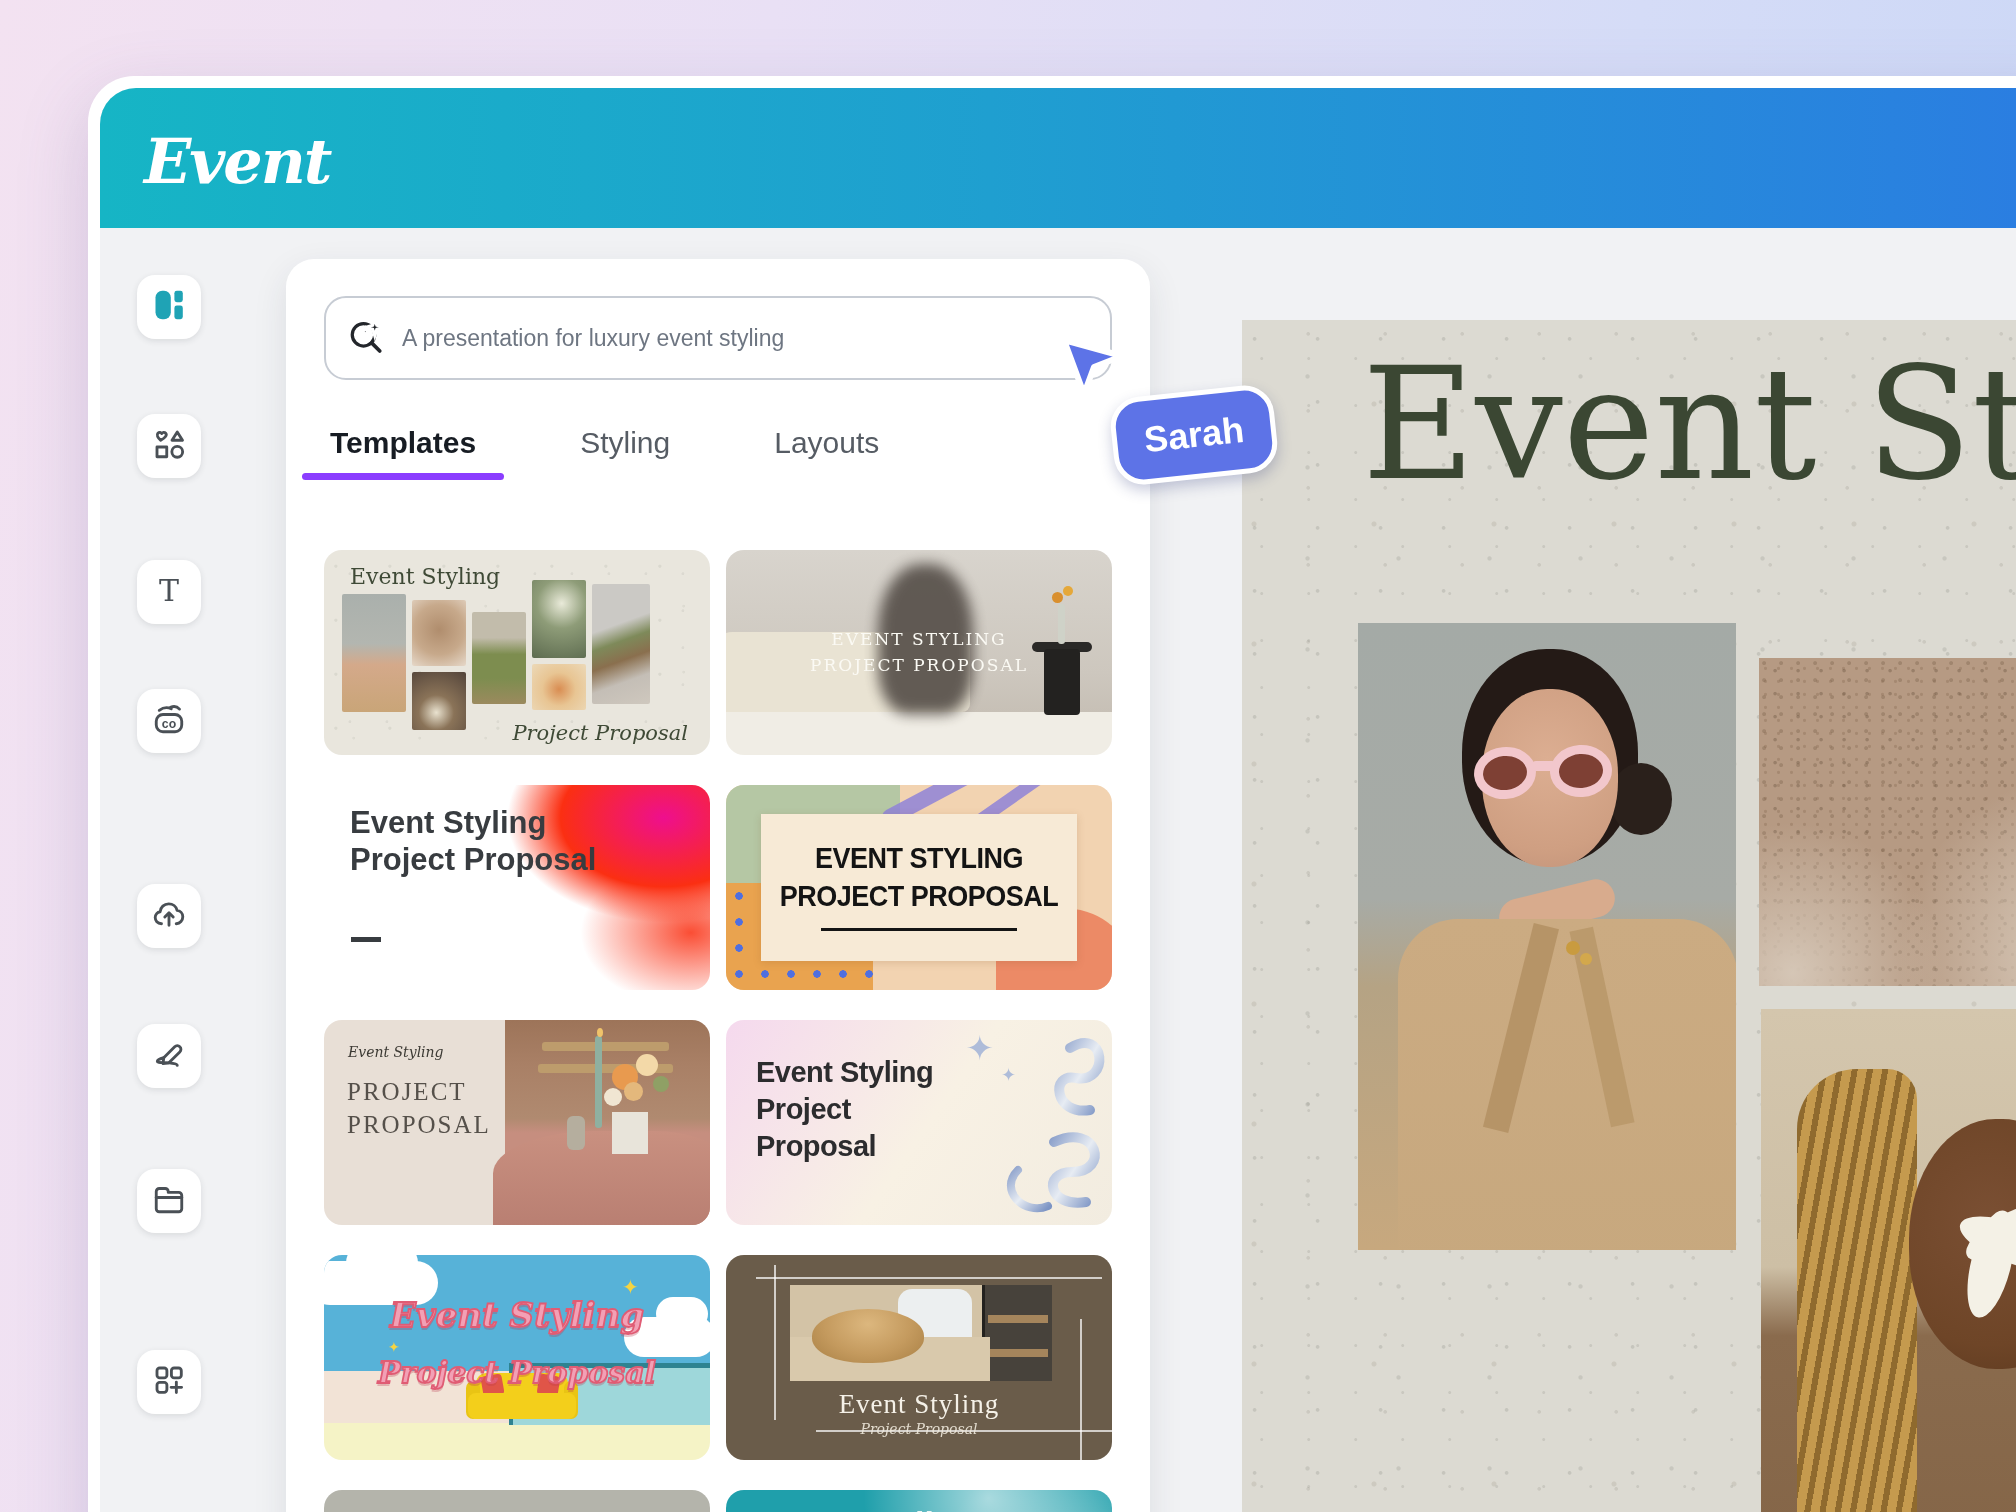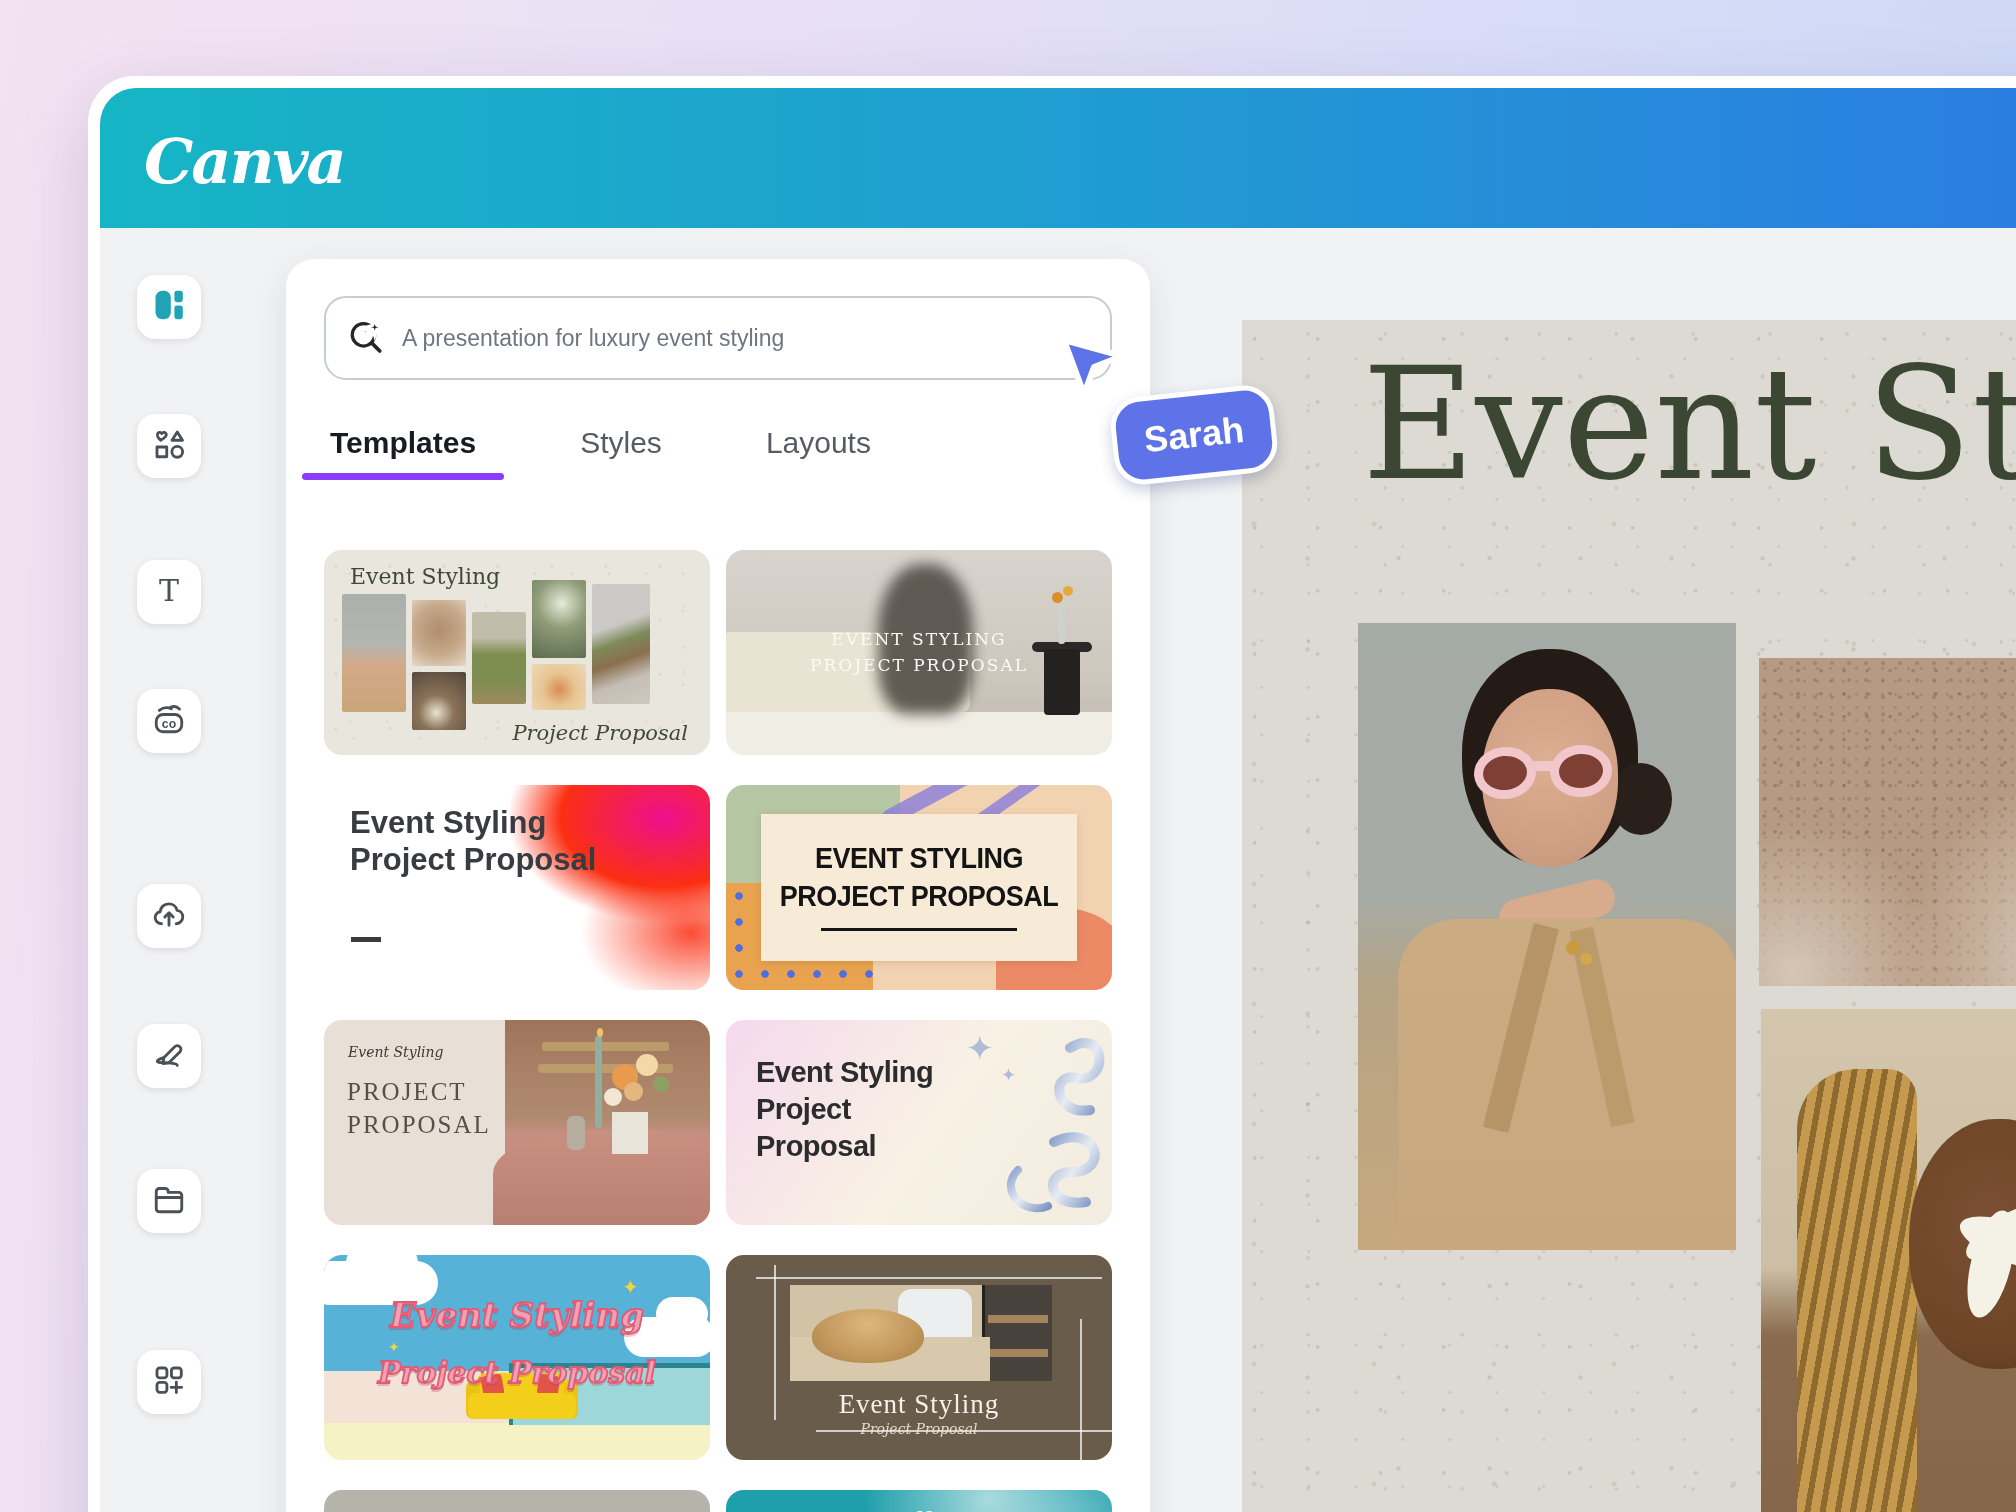--- a/index.html
+++ b/index.html
@@ -167,21 +167,21 @@
     box-shadow:0 6px 14px rgba(40,50,120,.25); }
 </style>
 </head>
 <body>
 
 <div class="stage">
   <div class="window">
     <div class="window-inner">
 
       <div class="header">
-        <div class="logo">Canva</div>
+        <div class="logo">Event</div>
       </div>
 
       <div class="app-body">
 
         <div class="side-btn" style="top:47px">
           <span><svg viewBox="0 0 24 24" width="36" height="36">
             <rect x="3" y="2.5" width="10.2" height="19" rx="4.5" fill="#1fa3b5"></rect>
             <rect x="15.6" y="2.5" width="5.6" height="7.6" rx="1.6" fill="#1fa3b5"></rect>
             <rect x="15.6" y="12.4" width="5.6" height="9.1" rx="1.6" fill="#1fa3b5"></rect>
           </svg></span>
@@ -240,21 +240,21 @@
               <circle cx="14" cy="15" r="9" fill="none" stroke="#23262b" stroke-width="2.6"></circle>
               <line x1="20.5" y1="21.5" x2="27" y2="28" stroke="#23262b" stroke-width="3" stroke-linecap="round"></line>
               <path d="M23 2 L24.6 7.4 L30 9 L24.6 10.6 L23 16 L21.4 10.6 L16 9 L21.4 7.4 Z" fill="#23262b" stroke="#ffffff" stroke-width="2.4"></path>
               <path d="M15.5 9.5 L16.3 11.7 L18.5 12.5 L16.3 13.3 L15.5 15.5 L14.7 13.3 L12.5 12.5 L14.7 11.7 Z" fill="#23262b" stroke="#ffffff" stroke-width="1.6"></path>
             </svg></span>
             <input class="search-input" type="text" placeholder="A presentation for luxury event styling" style="">
           </div>
 
           <div class="tabs">
             <div class="tab active">Templates</div>
-            <div class="tab">Styles</div>
+            <div class="tab">Styling</div>
             <div class="tab">Layouts</div>
           </div>
 
           <div class="grid">
 
             <div class="card card-a">
               <div class="abs heading">Event Styling</div>
               <div class="mini" style="left:18px;top:44px;width:64px;height:118px;background:linear-gradient(180deg,#aab0ac 0%,#b3b6b0 42%,#d4a98a 60%,#c9a578 100%)"></div>
               <div class="mini" style="left:88px;top:50px;width:54px;height:66px;background:radial-gradient(circle at 50% 45%,#b08d6d 0%,#c7a98b 55%,#e6d8c9 100%)"></div>
               <div class="mini" style="left:88px;top:122px;width:54px;height:58px;background:radial-gradient(circle at 45% 70%,#e9e2cf 0%,#8a7358 35%,#53443a 100%)"></div>

